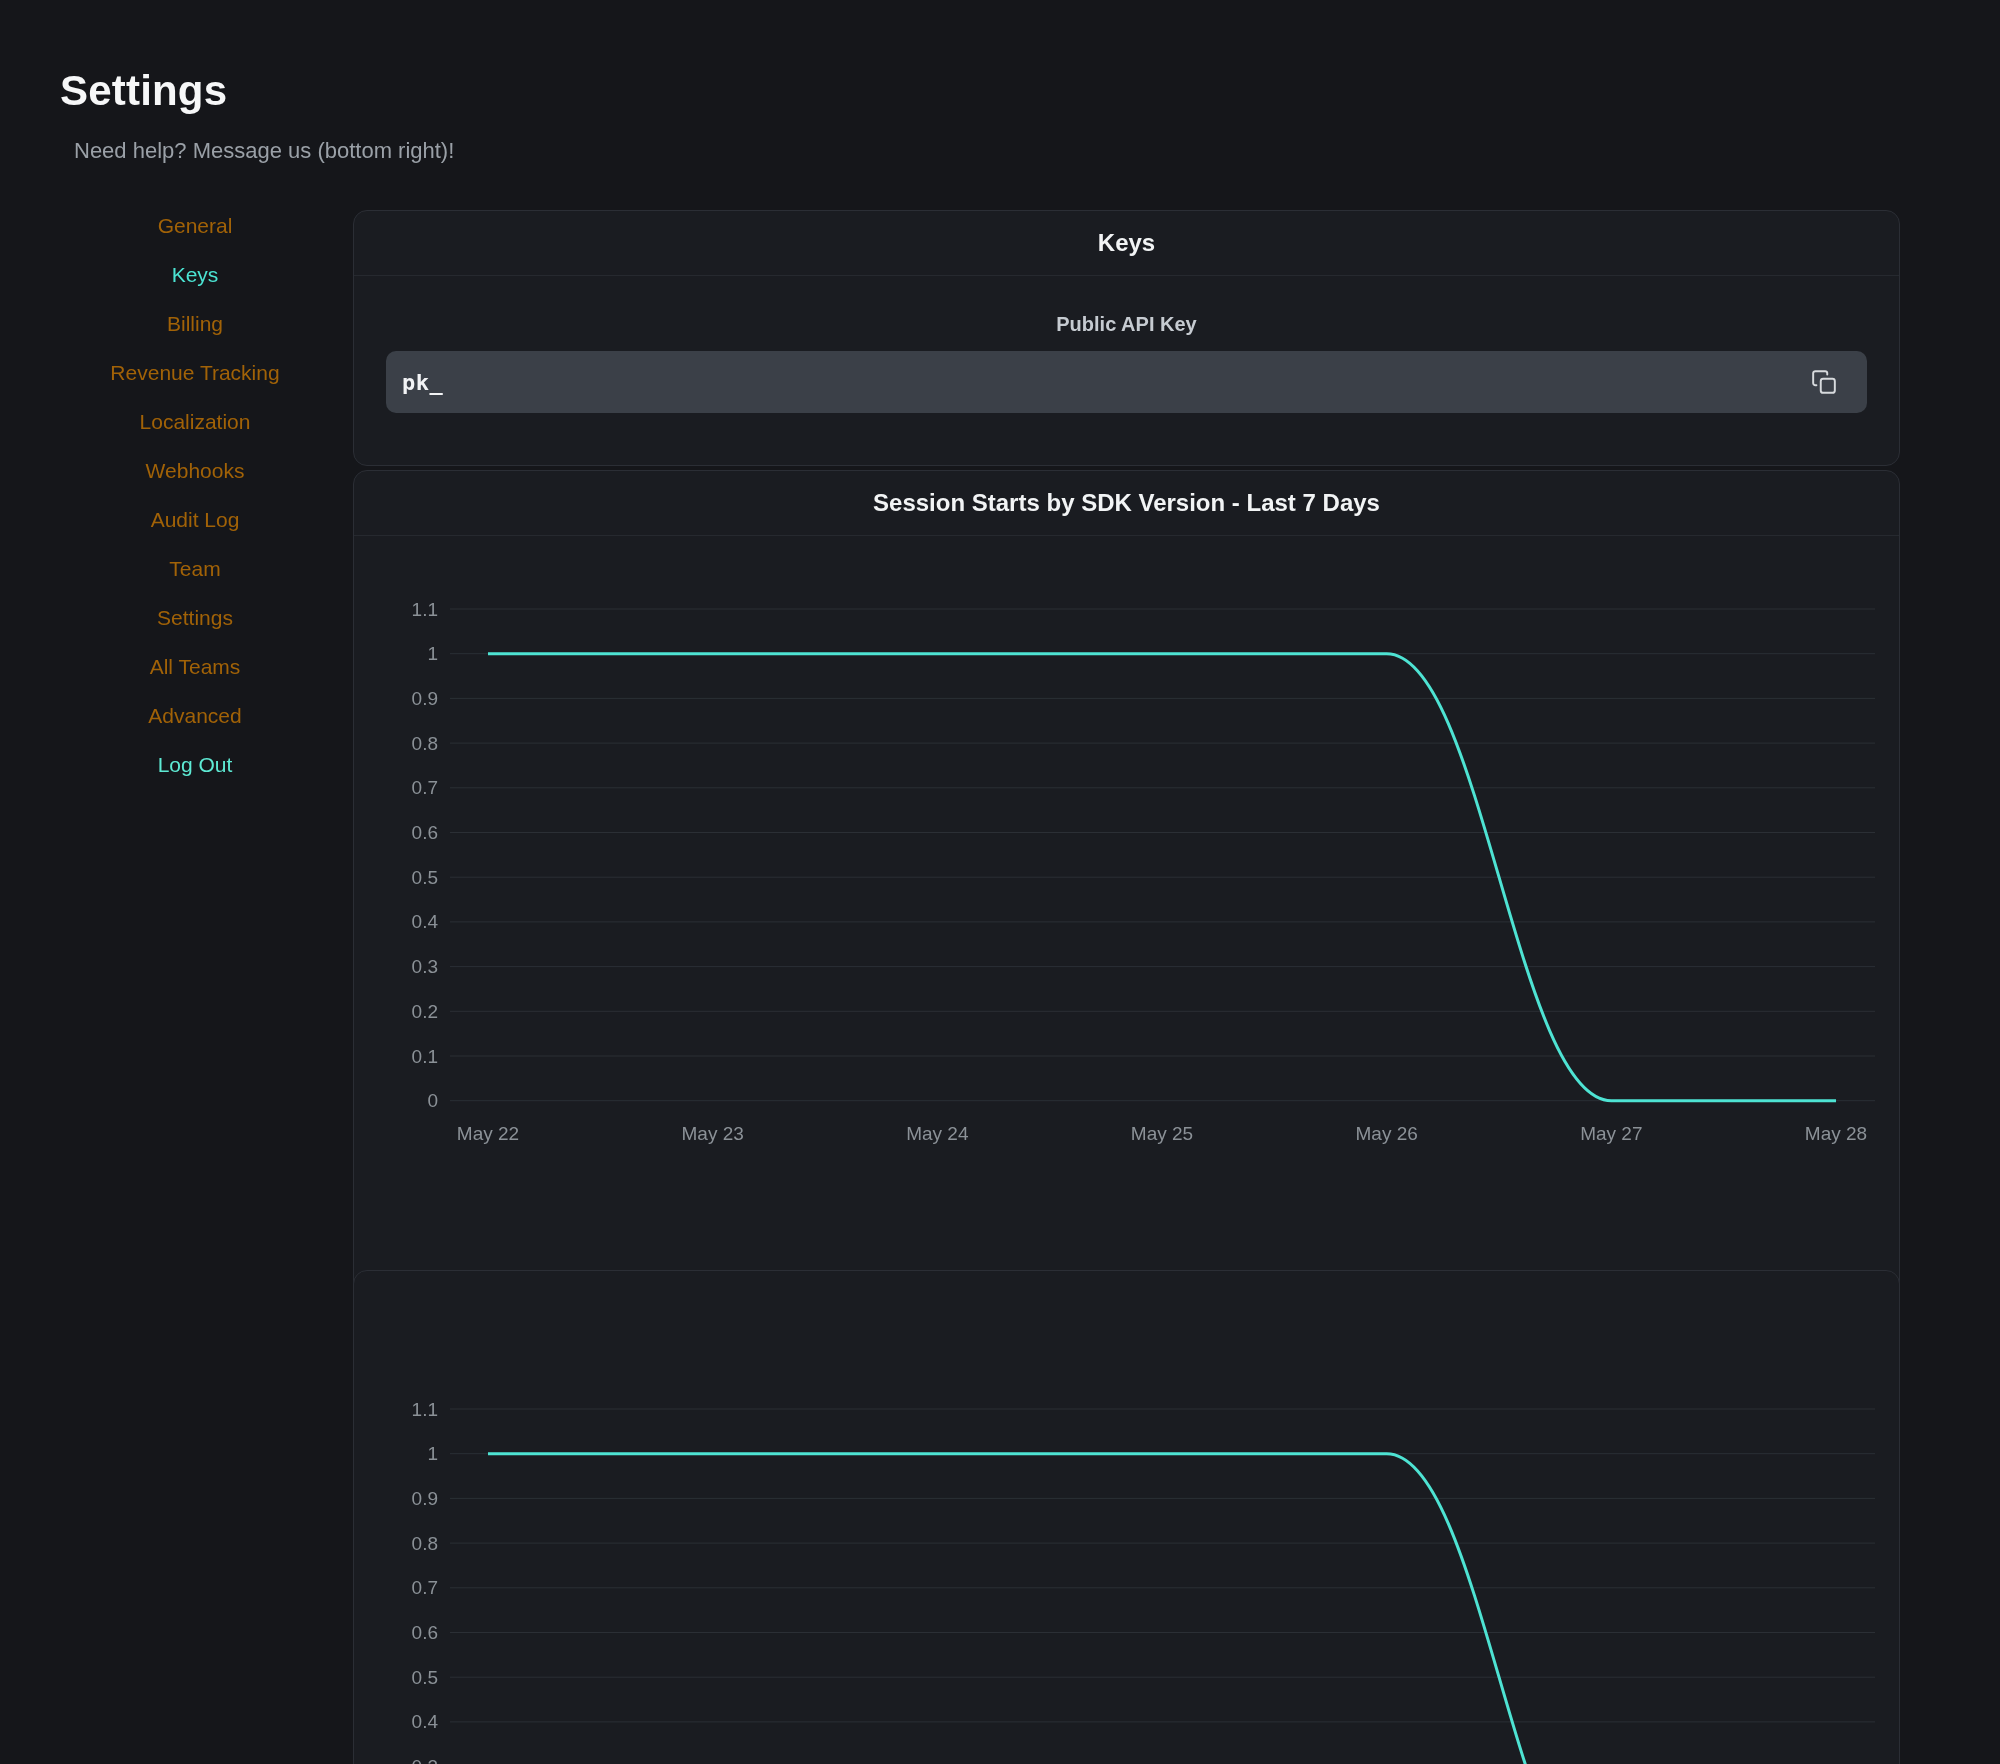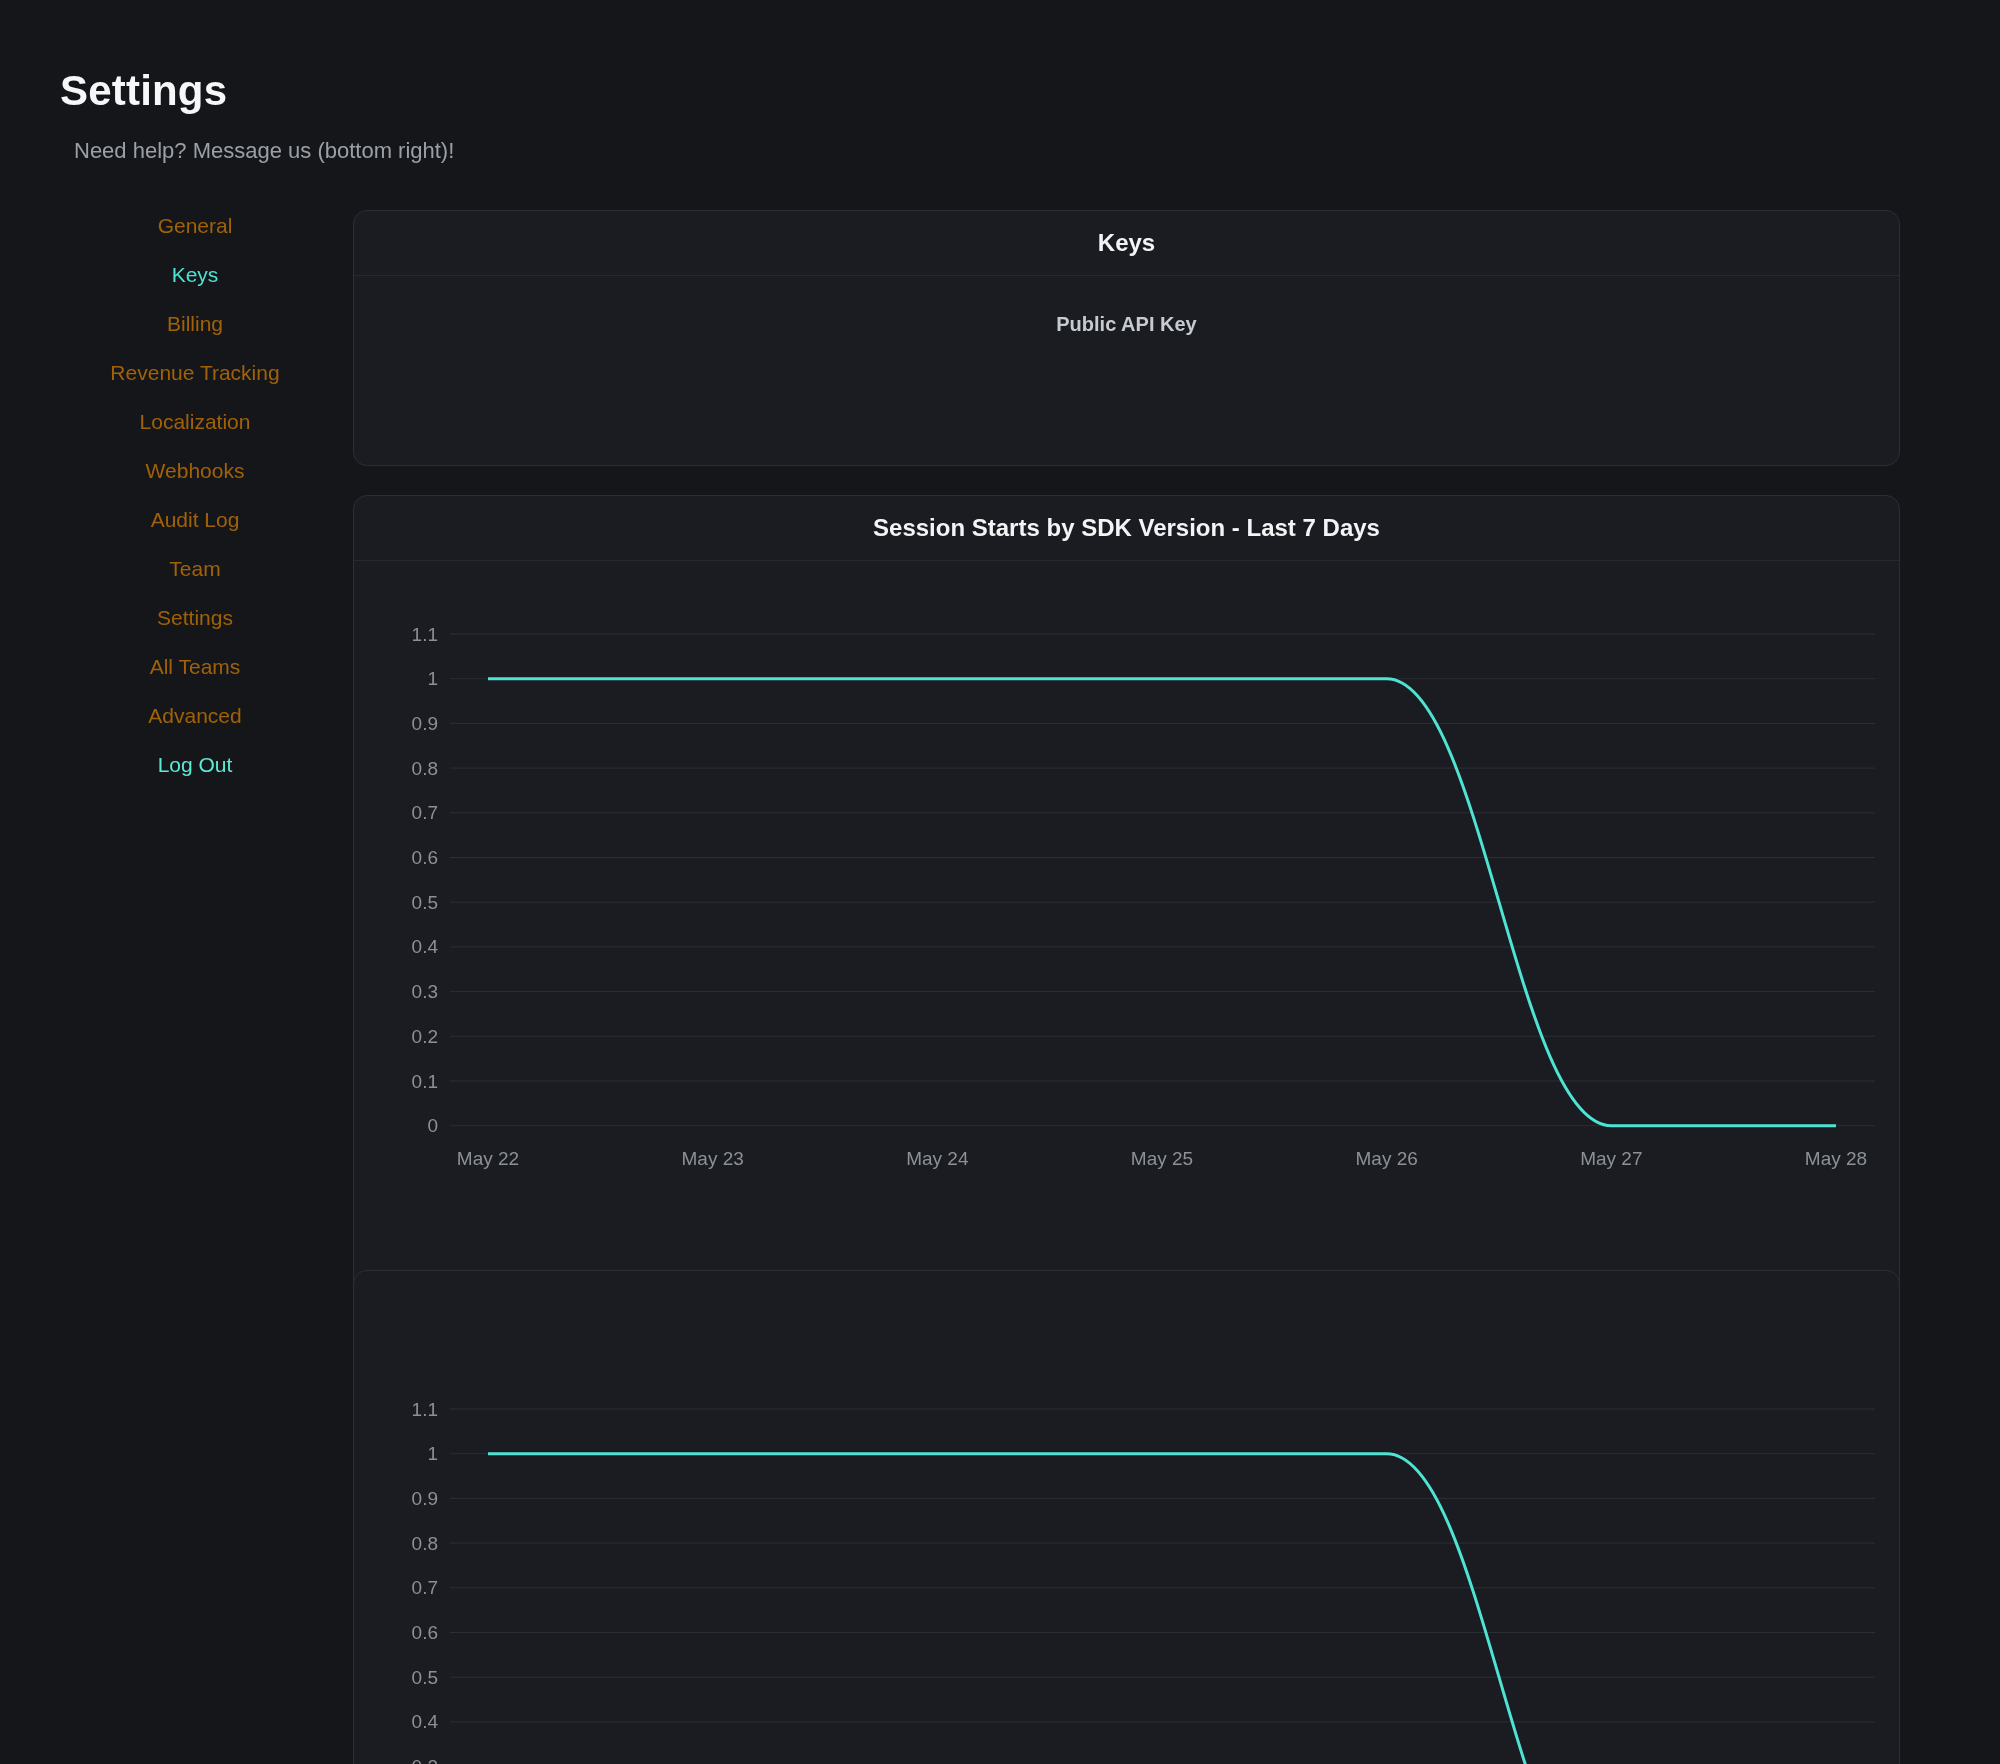--- a/index.html
+++ b/index.html
@@ -28,21 +28,21 @@
   }
   .side-item.active { color: #4be3d2; }
   .side-item.danger { color: #5eead4; }
 
   .main { position: absolute; left: 353px; top: 0; width: 1547px; height: 1764px; }
   .card {
     position: absolute; left: 0; width: 1547px; box-sizing: border-box;
     background: #1a1c21; border: 1px solid #2b2e35; border-radius: 14px;
   }
   #card-keys { top: 210px; height: 256px; }
-  #card-sdk  { top: 495px; height: 828px; }
+  #card-sdk  { top: 470px; height: 828px; }
   #card-app  { top: 1270px; height: 740px; }
 
   .card-header {
     height: 65px; box-sizing: border-box; padding: 18px 31px 0 31px;
     border-bottom: 1px solid #26292f;
     font-size: 24px; font-weight: 700; color: #f2f4f5;
   }
   .card-body { padding: 37px 32px 0 32px; font-weight: bold; }
   .field-label { display: block; font-size: 20px; line-height: 22px; color: #c6cbd1; }
   .input {
@@ -91,20 +91,31 @@
     </nav>
 
   <main class="main">
 
     <section class="card" id="card-keys">
       <div class="card-header">
         <span>Keys</span>
       </div>
       <div class="card-body">
         <label class="field-label">Public API Key</label>
+        <div class="input">
+          <span class="value">pk_</span>
+          <button class="copy-btn">
+            <span style="display:flex;">
+              <svg width="26" height="26" viewBox="0 0 24 24" fill="none" stroke="currentColor" stroke-width="1.8" stroke-linecap="round" stroke-linejoin="round">
+                <rect x="9" y="9" width="13" height="13" rx="2.2"></rect>
+                <path d="M5 15H4a2 2 0 0 1-2-2V4a2 2 0 0 1 2-2h9a2 2 0 0 1 2 2v1"></path>
+              </svg>
+            </span>
+          </button>
+        </div>
       </div>
     </section>
 
     <section class="card" id="card-sdk">
       <div class="card-header">
         <span>Session Starts by SDK Version - Last 7 Days</span>
       </div>
       <div class="chart">
           <svg width="1545" height="676" viewBox="0 0 1545 676">
             <line x1="96" x2="1521" y1="73" y2="73" stroke="#2b2f35" stroke-width="1"></line>

